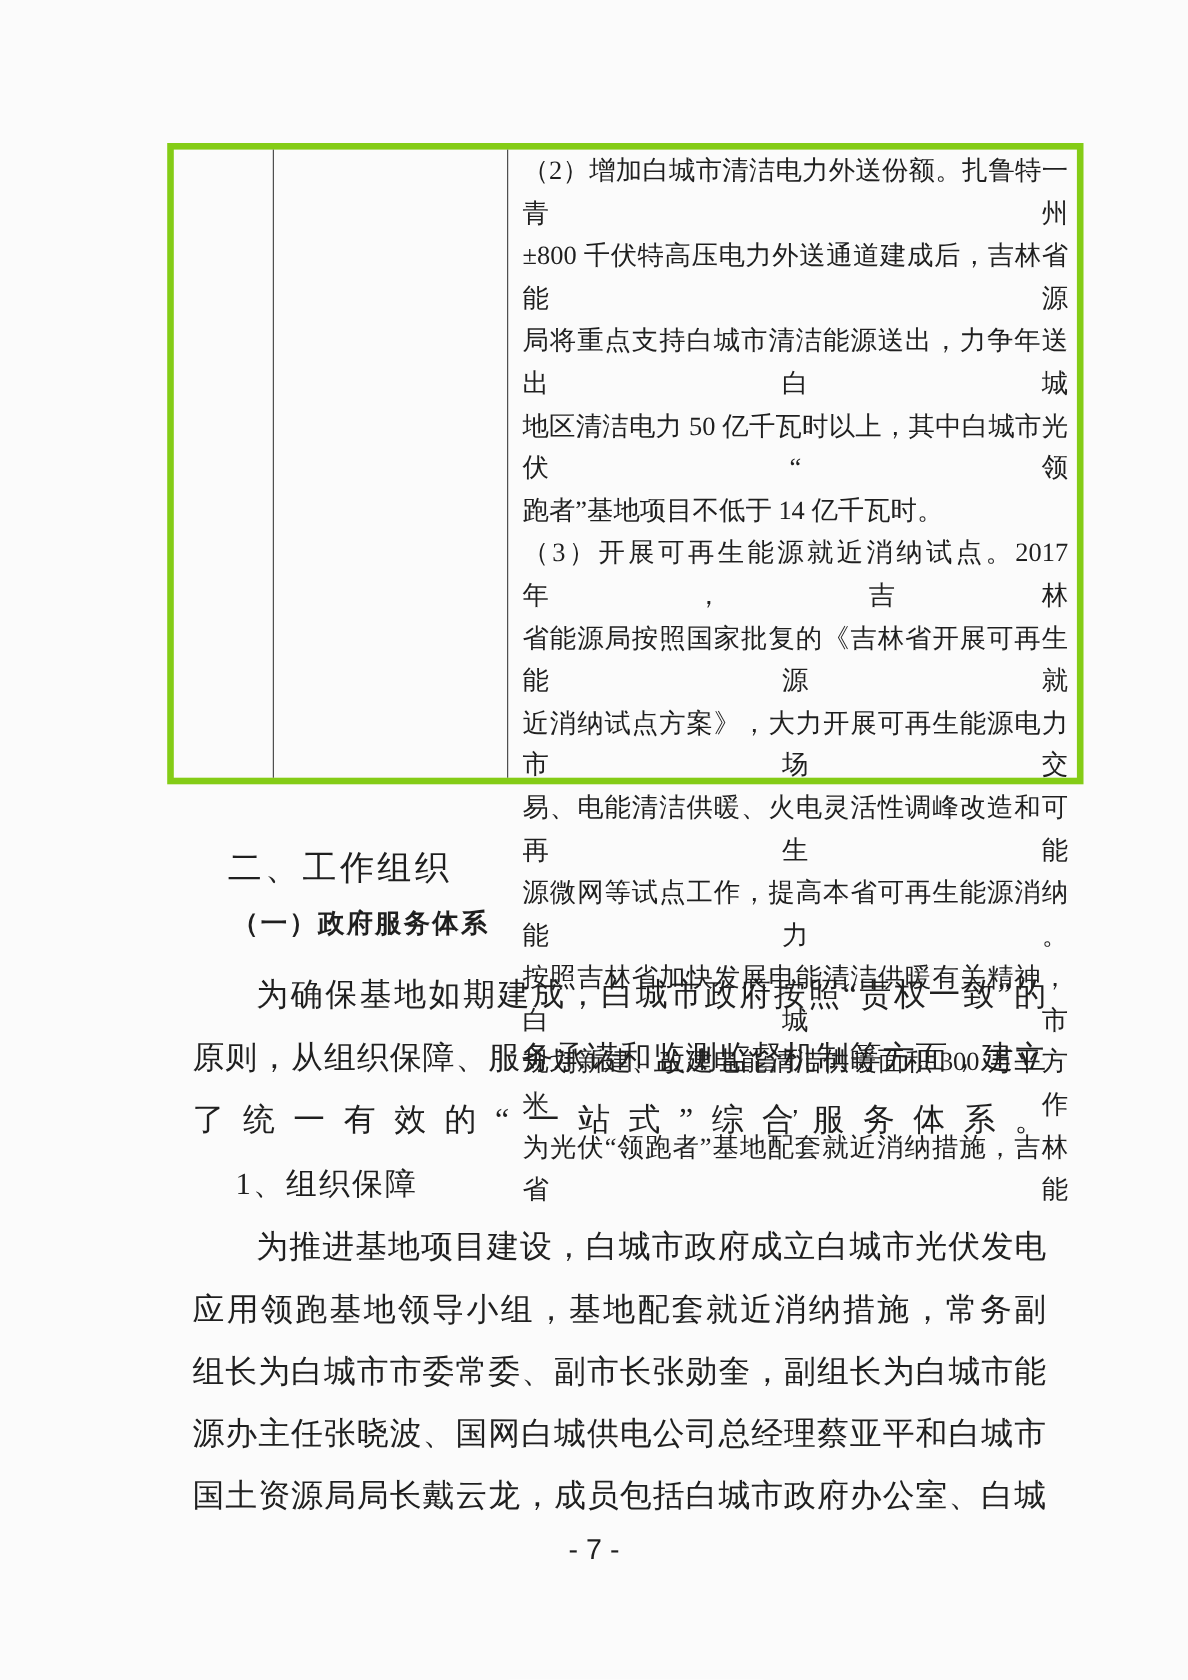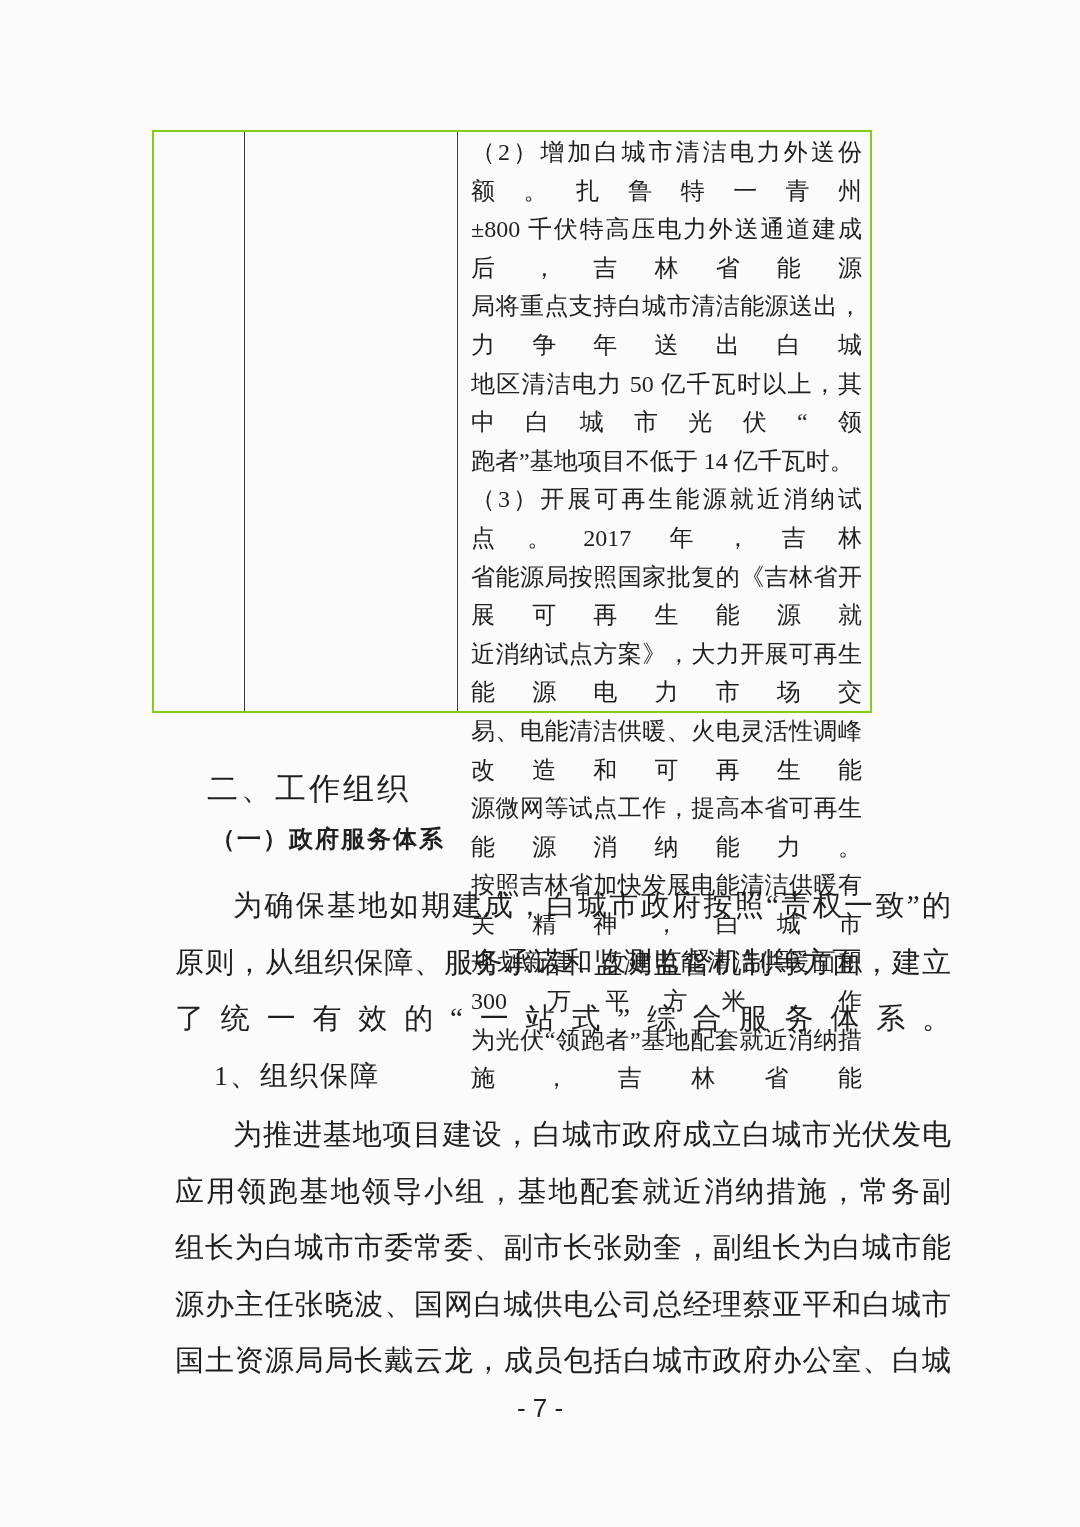--- a/index.html
+++ b/index.html
@@ -7,23 +7,23 @@
     position:relative;
     width:1080px; height:1527px;
     background:#fbfbfb;
     color:#1f1f1f;
     font-family:"Liberation Serif","DejaVu Serif",serif;
     overflow:hidden;
   }
   
   .doc-table {
     position:absolute; left:152px; top:130px;
-    width:720px; height:583px;
+    width:833px; height:583px;
     box-sizing:border-box;
-    border:2px solid #84cc16;
+    border:6px solid #84cc16;
     display:flex;
   }
   .t-col { box-sizing:border-box; }
   .t-col1 { width:91px;  border-right:1.5px solid #3c3c3c; }
   .t-col2 { width:213px; border-right:1.5px solid #3c3c3c; }
   .t-col3 { flex:1; padding:1px 8px 0 13px; }
   .t-col3 .line {
     font-size:24px;
     line-height:38.6px;
     text-align:justify;

